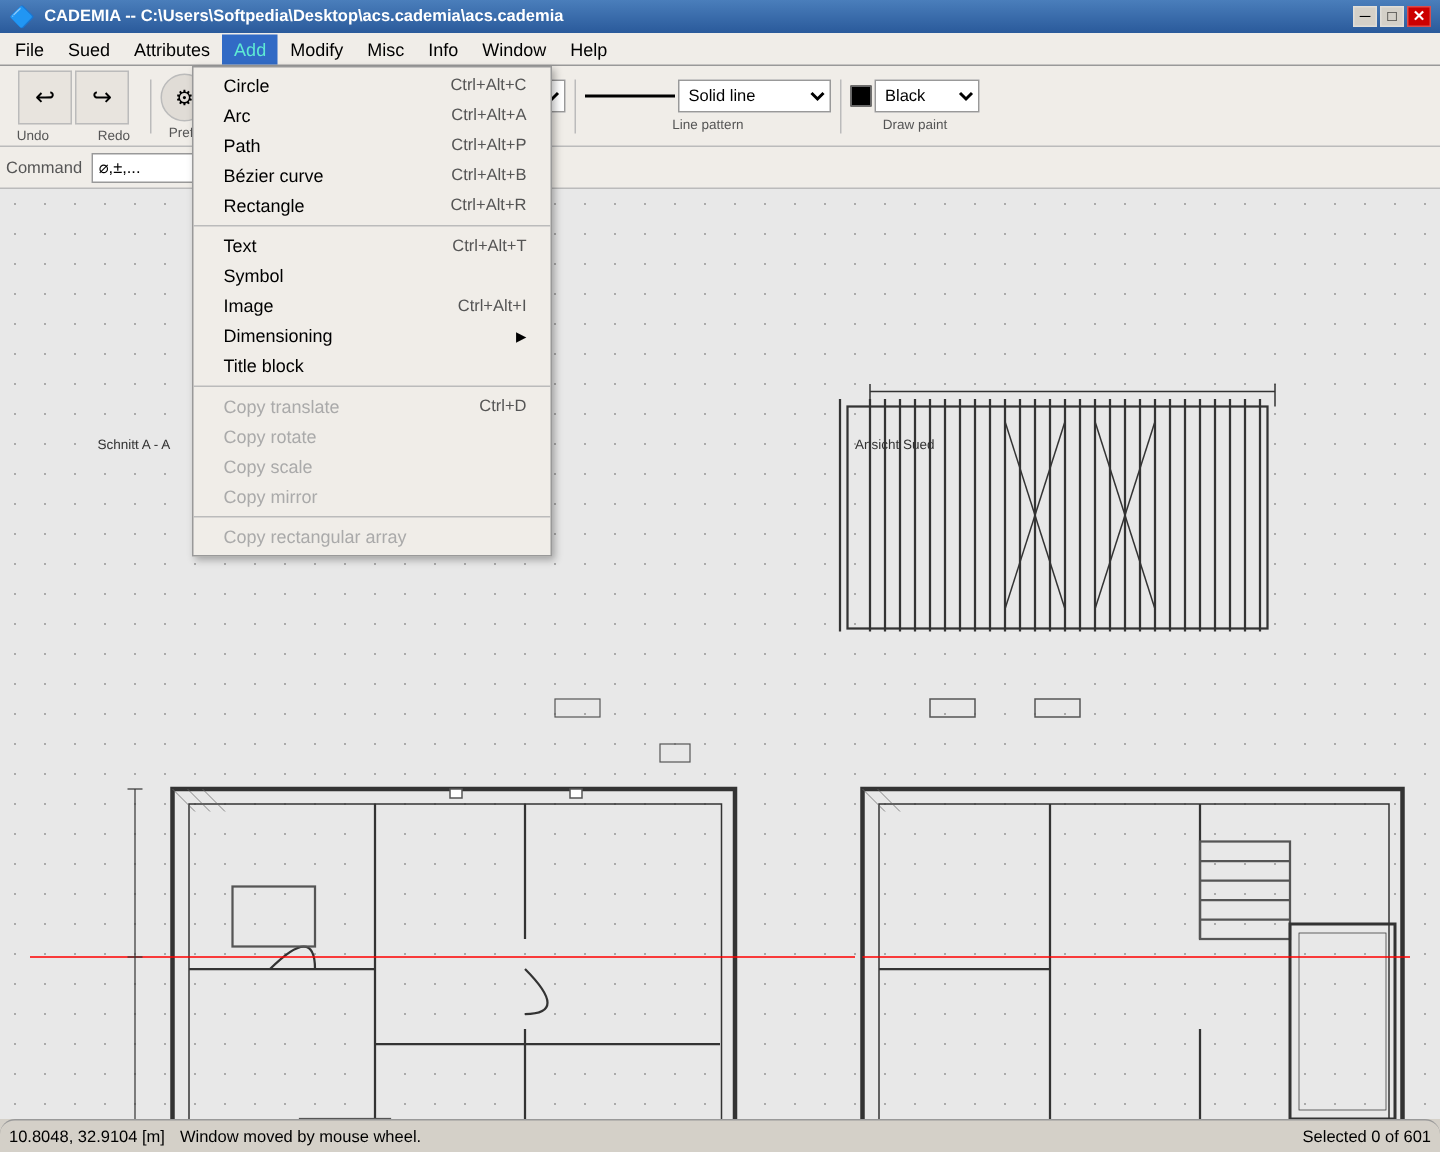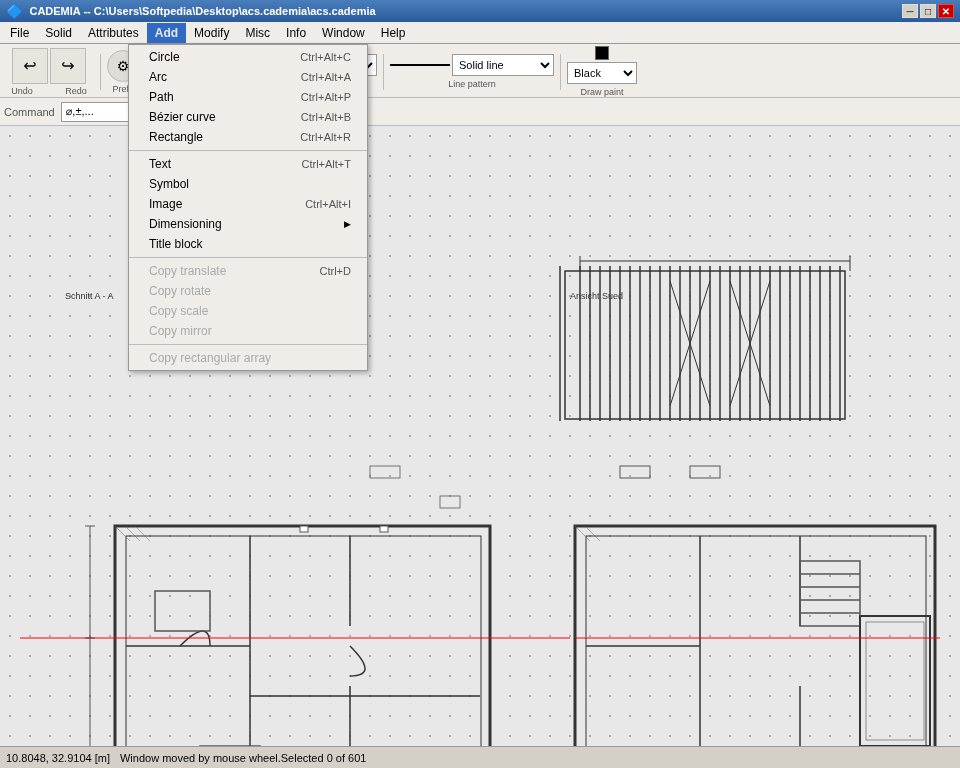--- a/index.html
+++ b/index.html
@@ -61,22 +61,21 @@
       padding: 2px 8px;
       cursor: pointer;
       font-size: 12px;
       color: #000;
       height: 20px;
       display: flex;
       align-items: center;
     }
     .menu-item:hover, .menu-item.active {
       background: #316ac5;
-      color: #e5e5e5;
-      font-weight: bold;
+      color: #5eead4;
     }
 
     
     #toolbar {
       background: #f0ede8;
       border-bottom: 1px solid #bbb;
       height: 54px;
       display: flex;
       align-items: center;
       padding: 2px 4px;
@@ -175,21 +174,22 @@
 
     
     #status-bar {
       background: #d4d0c8;
       border-top: 1px solid #999;
       height: 22px;
       display: flex;
       align-items: center;
       padding: 0 6px;
       font-size: 11px;
-      justify-content: flex-start;
+      justify-content: space-between;
+      border-radius: 10px;
     }
 
     
     #add-dropdown {
       position: absolute;
       top: 44px;
       left: 128px;
       width: 240px;
       background: #f0ede8;
       border: 1px solid #999;
@@ -277,21 +277,21 @@
   </div>
   <div id="title-bar-controls">
     <div class="title-btn title-btn-min">─</div>
     <div class="title-btn title-btn-max">□</div>
     <div class="title-btn title-btn-close">✕</div>
   </div>
 </div>
 
 <div id="menu-bar">
   <span class="menu-item">File</span>
-  <span class="menu-item">Solid</span>
+  <span class="menu-item">Sued</span>
   <span class="menu-item">Attributes</span>
   <span class="menu-item active">Add</span>
   <span class="menu-item">Modify</span>
   <span class="menu-item">Misc</span>
   <span class="menu-item">Info</span>
   <span class="menu-item">Window</span>
   <span class="menu-item">Help</span>
 </div>
 
 <div id="toolbar">
@@ -349,21 +349,21 @@
       <select class="toolbar-select" style="width:102px;">
         <option>Solid line</option>
       </select>
     </div>
     <span class="toolbar-group-label">Line pattern</span>
   </div>
 
   <div class="toolbar-separator"></div>
 
   <div style="display:flex; flex-direction:column; gap:2px;">
-    <div style="display:flex; align-items:center; gap:2px;flex-direction:column;">
+    <div style="display:flex; align-items:center; gap:2px;">
       <div class="color-swatch"></div>
       <select class="toolbar-select" style="width:70px;">
         <option>Black</option>
       </select>
     </div>
     <span class="toolbar-group-label">Draw paint</span>
   </div>
 </div>
 
 <div id="toolbar2">

